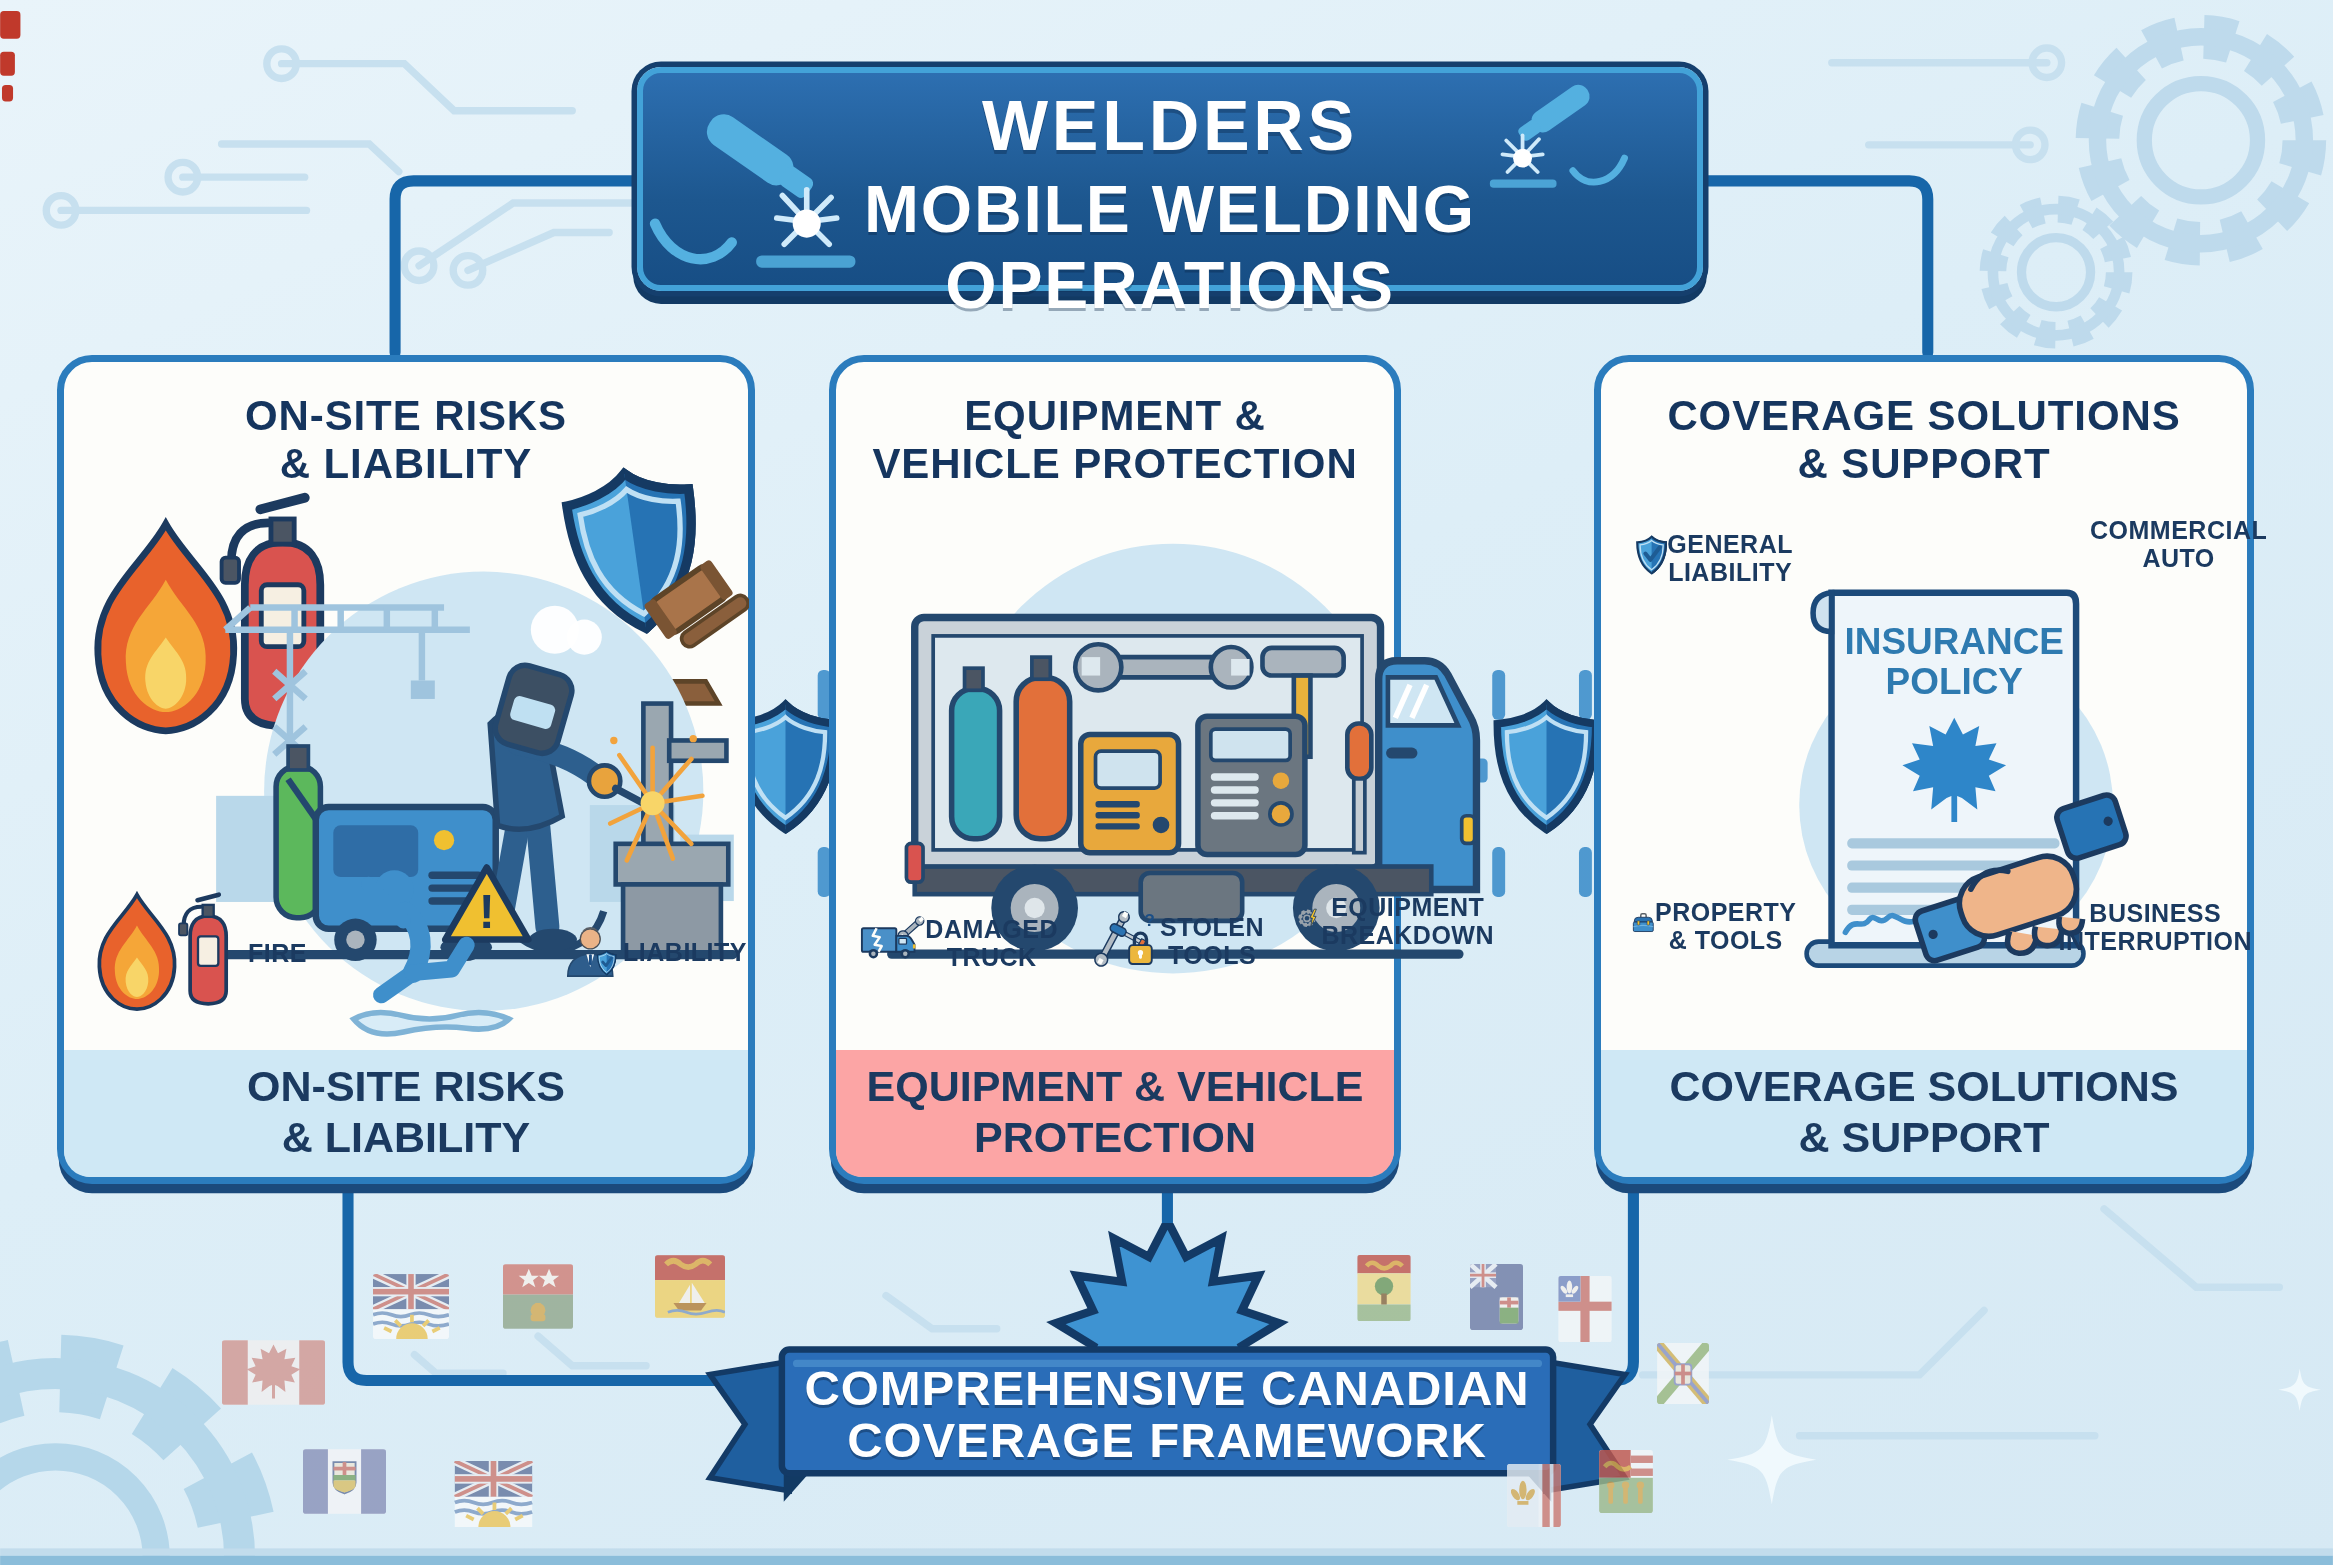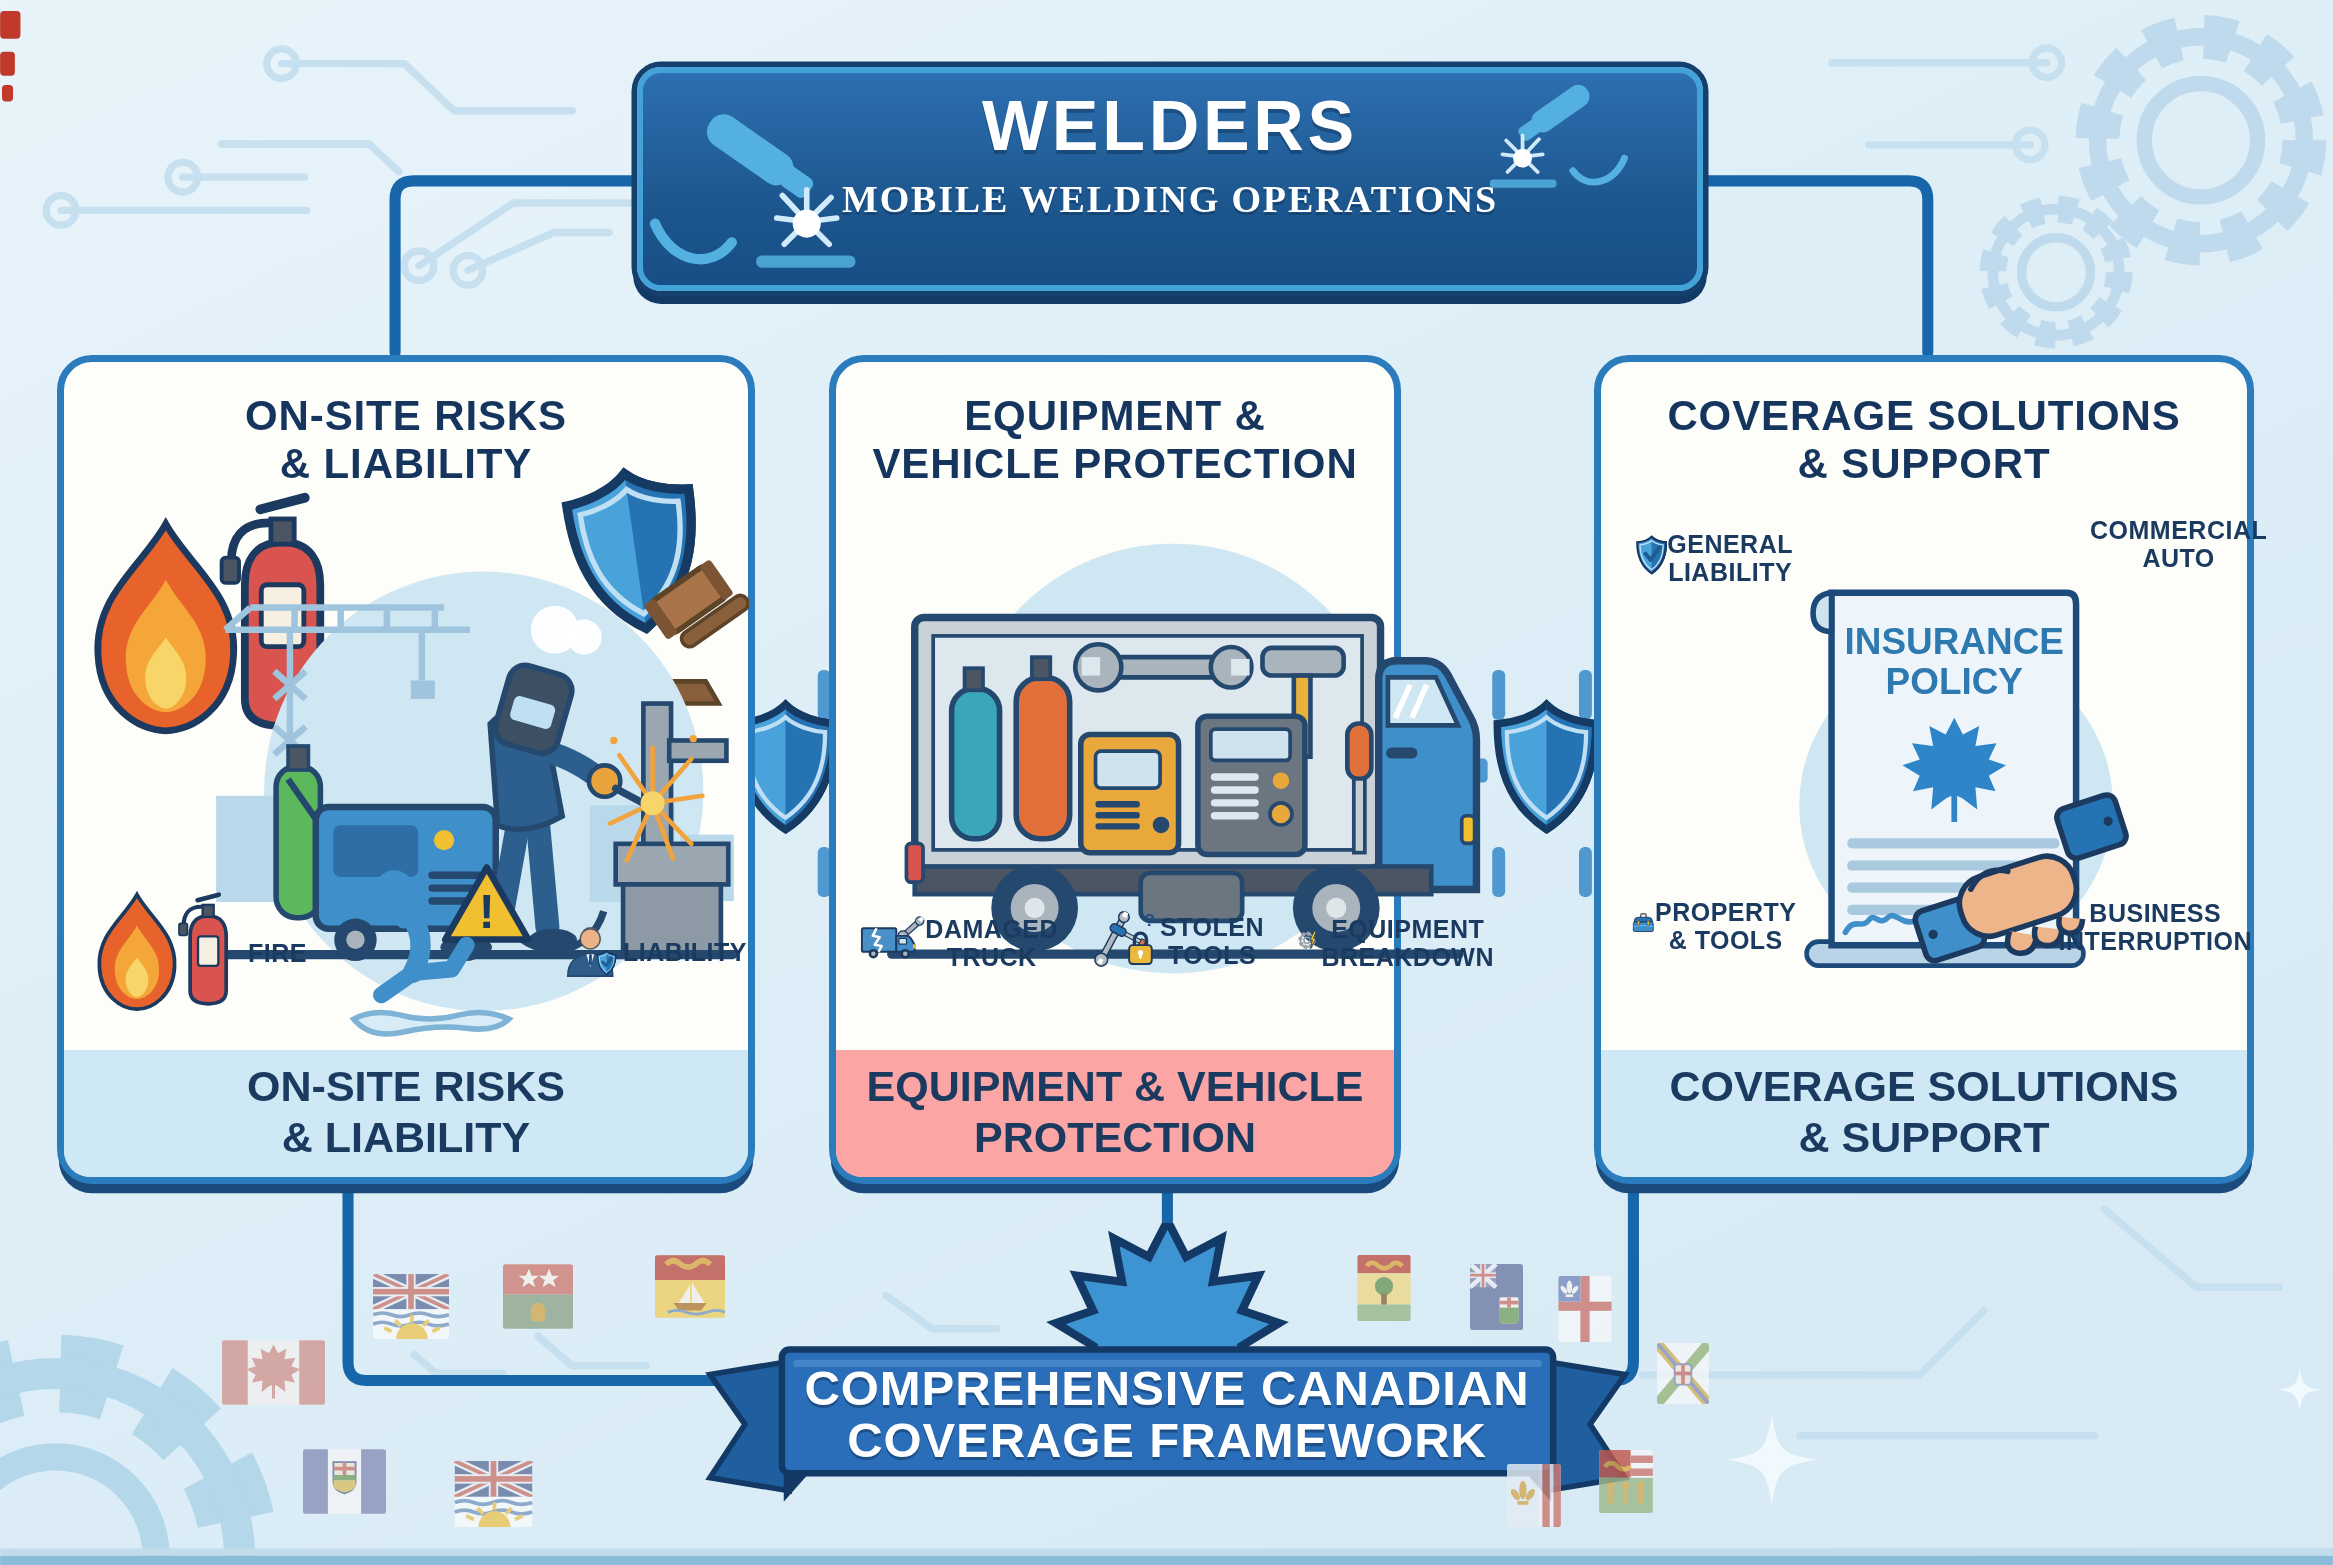--- a/index.html
+++ b/index.html
@@ -12,22 +12,22 @@
   svg text{font-family:"Liberation Sans",sans-serif;font-weight:bold;}
 
   
   .title-box{position:absolute;left:637px;top:67px;width:1066px;height:224px;
     background:linear-gradient(180deg,#2d6fb1 0%,#1d578f 60%,#174e85 100%);
     border:6.5px solid #43a2d8;border-radius:24px;
     box-shadow:0 0 0 5.5px #153f6d,0 9.2px 0 3.7px #123a64;
     text-align:center;color:#ffffff;}
   .title-line1{margin-top:13px;font-size:70px;font-weight:bold;letter-spacing:3.7px;
     text-shadow:0 3.7px 0 rgba(10,35,65,.35);}
-  .title-line2{font-size:38px;font-weight:bold;letter-spacing:1.8px;margin-top:11px;
-    text-shadow:0 2.8px 0 rgba(10,35,65,.35);font-family:Liberation Serif, serif;}
+  .title-line2{font-size:66px;font-weight:bold;letter-spacing:1.8px;margin-top:5px;
+    text-shadow:0 2.8px 0 rgba(10,35,65,.35);}
 
   
   .panel{position:absolute;background:#fdfdfa;border:7.4px solid #2b7cbd;border-radius:35px;
     box-shadow:0 11px 0 -1.8px #1b4a7c;}
   .panel-header{position:absolute;top:29.5px;left:0;right:0;text-align:center;font-weight:bold;
     font-size:42px;line-height:1.16;color:#15355e;letter-spacing:0.9px;}
   .panel-footer{position:absolute;bottom:0;left:0;right:0;height:127px;background:#cfe8f5;
     border-radius:0 0 26px 26px;text-align:center;font-weight:bold;font-size:43px;
     line-height:1.18;color:#1b3a60;padding-top:11px;}
   .panel-footer.light{background:#fca5a5;}
@@ -452,21 +452,21 @@
           <circle cx="30" cy="32" r="7" fill="#fdfdfa"></circle>
             <rect x="26" y="34" width="8" height="14" rx="3" fill="#fdfdfa"></rect>
         </g>
       </svg>
       <div class="icon-label">
         <div>STOLEN</div>
         <div>TOOLS</div>
       </div>
     </div>
 
-    <div class="icon-group" style="left:460px;top:508px;width:198px;justify-content:flex-end;">
+    <div class="icon-group" style="left:460px;top:486px;width:198px;justify-content:flex-end;">
       <svg width="175" height="140" viewBox="0 0 190 152">
         <g transform="translate(82,78)" fill="none" stroke="#98a2ab">
           <circle r="50" stroke-width="30" stroke-dasharray="23 16"></circle>
           <circle r="50" stroke-width="14"></circle>
           <circle r="23" stroke-width="12"></circle>
         </g>
         <polygon points="136,10 104,76 122,76 110,140 150,64 130,64 152,10" fill="#f5c52e" stroke="#1c3a5f" stroke-width="6" stroke-linejoin="round"></polygon>
       </svg>
       <div class="icon-label">
         <div>EQUIPMENT</div>

